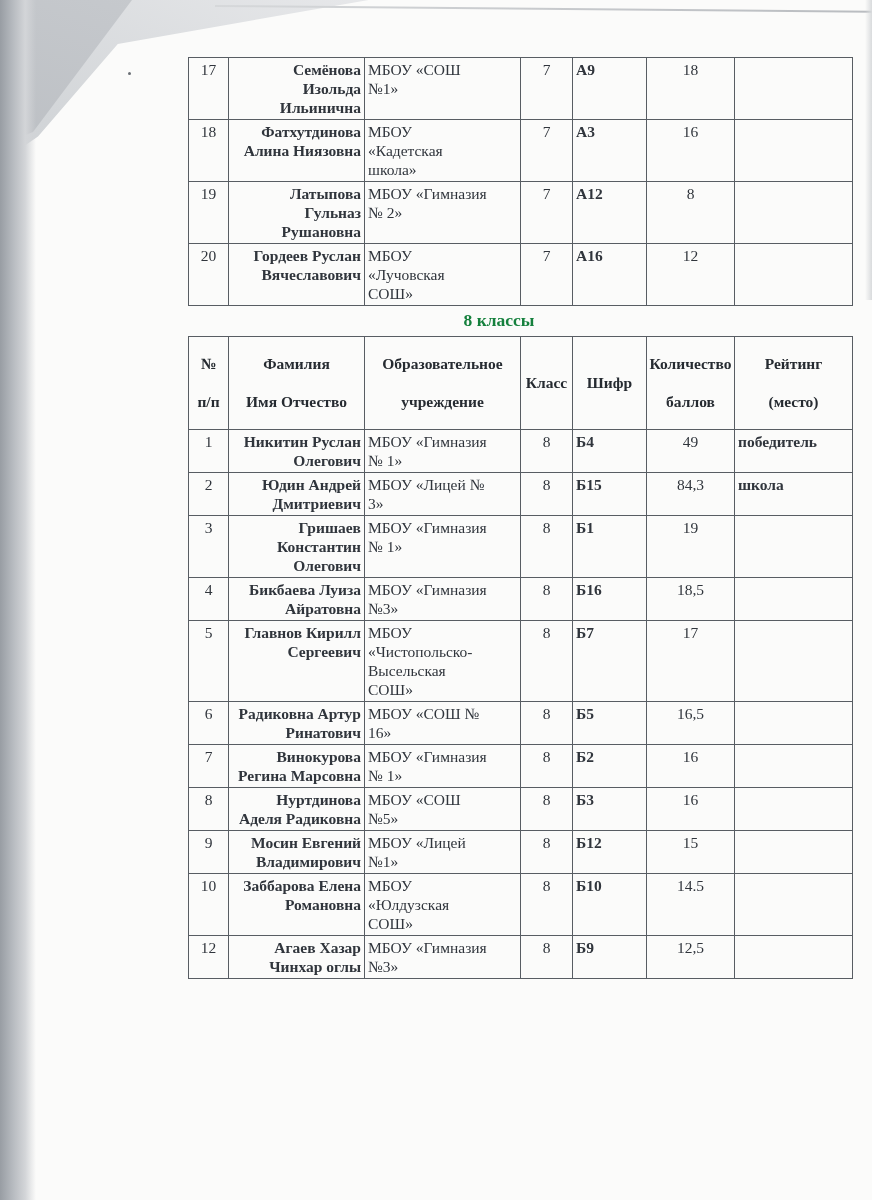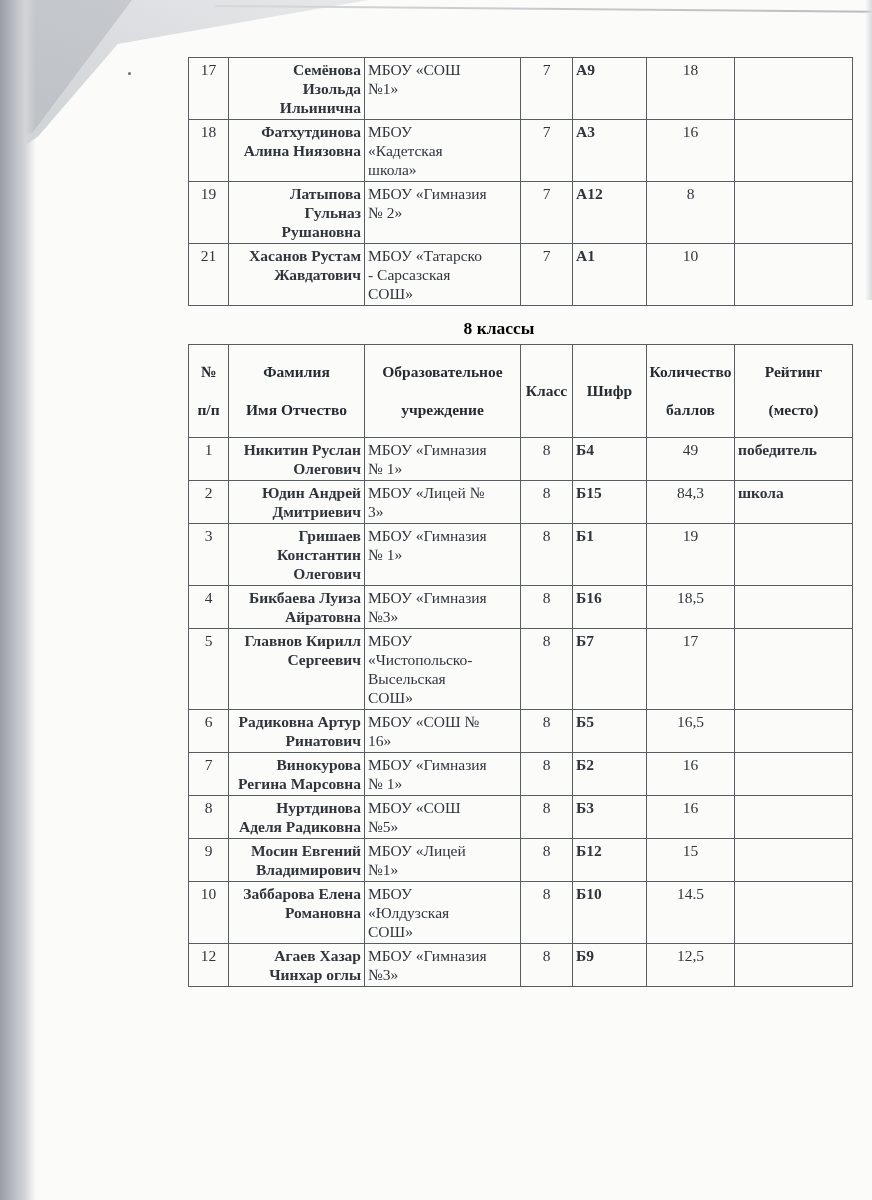--- a/index.html
+++ b/index.html
@@ -48,22 +48,22 @@
     font-weight:bold;color:#262b31;vertical-align:middle;
     white-space:pre-line;line-height:38px;padding:8px 2px;text-align:center;
   }
   .c-num{text-align:center;}
   .c-name{text-align:right;padding-left:6px;font-weight:bold;}
   .c-school{white-space:pre-line;}
   .c-grade,.c-score{text-align:center;}
   .c-code{text-align:left;font-weight:bold;}
   .c-rating{font-weight:bold;}
   .section-heading{
-    text-align:center;font-weight:bold;font-size:17.5px;color:#000000;
-    margin:12px 0 5px 0;
+    text-align:center;font-weight:bold;font-size:17.5px;color:#15803d;
+    margin:4px 0 5px 0;
   }
 </style>
 </head>
 <body>
 
 <div class="scan-wedge-light"></div>
 <div class="scan-wedge-dark"></div>
 <div class="scan-strip-left"></div>
 <div class="scan-topline"></div>
 <div class="scan-edge-right"></div>
@@ -107,28 +107,28 @@
           <td class="c-num">19</td>
           <td class="c-name">Латыпова Гульназ Рушановна</td>
           <td class="c-school">МБОУ «Гимназия
 № 2»</td>
           <td class="c-grade">7</td>
           <td class="c-code">А12</td>
           <td class="c-score">8</td>
           <td class="c-rating"></td>
         </tr>
         <tr>
-          <td class="c-num">21</td>
-          <td class="c-name">Хасанов Рустам Жавдатович</td>
-          <td class="c-school">МБОУ «Татарско
-- Сарсазская
+          <td class="c-num">20</td>
+          <td class="c-name">Гордеев Руслан Вячеславович</td>
+          <td class="c-school">МБОУ
+«Лучовская
 СОШ»</td>
           <td class="c-grade">7</td>
-          <td class="c-code">А1</td>
-          <td class="c-score">10</td>
+          <td class="c-code">А16</td>
+          <td class="c-score">12</td>
           <td class="c-rating"></td>
         </tr>
       </tbody>
   </table>
 
   <div class="section-heading">8 классы</div>
 
   <table>
     <colgroup>
       <col style="width:40px">

